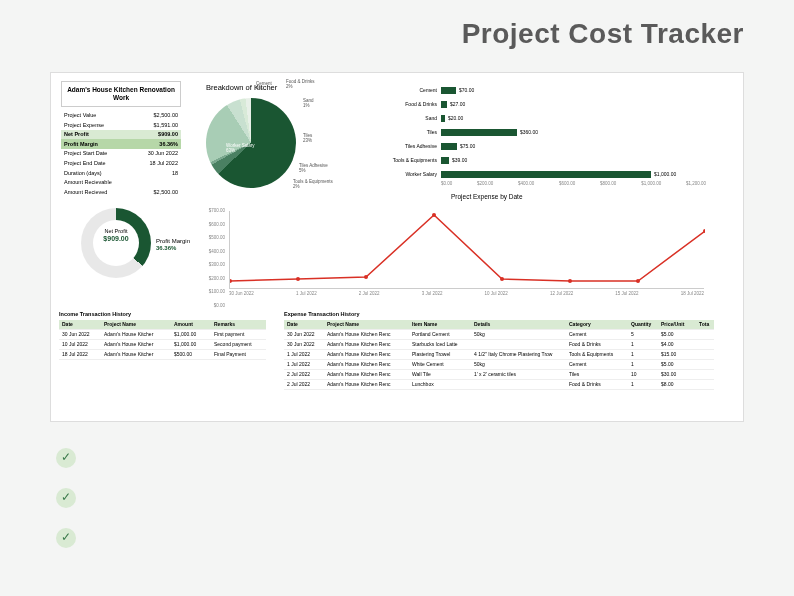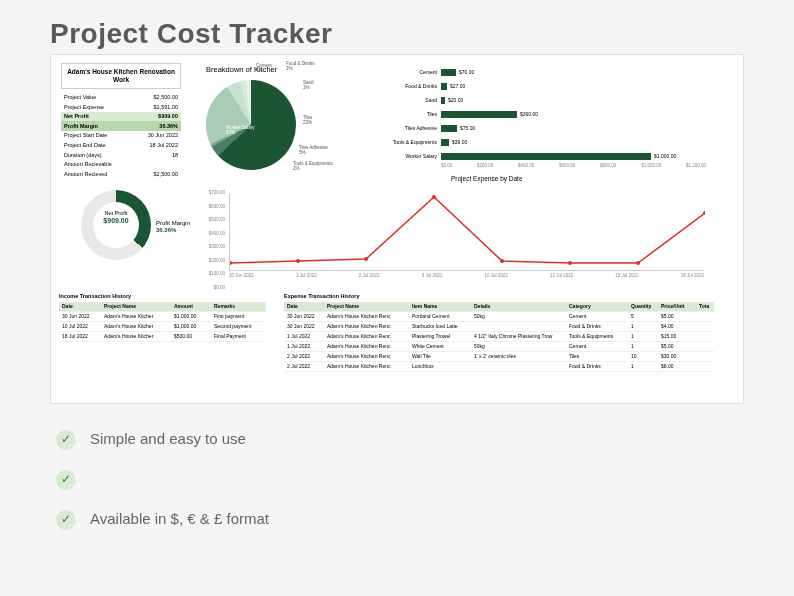--- a/index.html
+++ b/index.html
@@ -1,18 +1,18 @@
 <!DOCTYPE html>
 <html><head>
 <meta charset="utf-8">
 <style>
 * { box-sizing: border-box; margin: 0; padding: 0; }
 body { font-family: Arial, sans-serif; background: #f4f5f4; width: 794px; height: 596px; overflow: hidden; }
 .page { padding: 18px 50px 10px 50px; }
-.title { text-align: left; font-size: 28px; font-weight: 600; color: #5a5a5a; margin-bottom: 4px; letter-spacing: 0.5px; }
+.title { text-align: right; font-size: 28px; font-weight: 600; color: #5a5a5a; margin-bottom: 22px; letter-spacing: 0.5px; }
 .card { background: #fff; border: 1px solid #ddd; padding: 8px 10px; font-size: 6px; line-height: 1.2; position: relative; height: 350px; }
 .po-title { font-size: 10px; font-weight: bold; margin-bottom: 3px; }
 .proj-name { border: 1px solid #ccc; padding: 4px; font-size: 6.5px; font-weight: bold; text-align: center; margin-bottom: 4px; width: 120px; }
 .stats { width: 120px; font-size: 5.5px; }
 .stats .row { display: flex; justify-content: space-between; padding: 1.5px 3px; }
 .stats .row.hl { background: #d9ead3; font-weight: bold; }
 .stats .row.hl2 { background: #b6d7a8; font-weight: bold; }
 .bd-title { position: absolute; left: 155px; top: 10px; font-size: 7.5px; }
 .pie { position: absolute; left: 155px; top: 25px; width: 90px; height: 90px; border-radius: 50%; background: conic-gradient(#1a5632 0 63%, #4a8062 63% 67%, #7ba88f 67% 68%, #a8cdb5 68% 91%, #c8e0d0 91% 96%, #d8ead8 96% 98%, #e8f0e8 98% 100%); }
 .pie-lbl { position: absolute; font-size: 4.5px; color: #555; }
@@ -294,23 +294,21 @@
             <div class="c" style="width: 38px; overflow: hidden; white-space: nowrap;">$8.00</div>
             <div class="c" style="width: 18px; overflow: hidden; white-space: nowrap;"></div>
           </div>
         </div>
     </div>
   </div>
 
   <div class="features" id="feats">
       <div class="feat">
         <div class="check">✓</div>
-        <div>Simple and easy to use</div>
       </div>
       <div class="feat">
         <div class="check">✓</div>
       </div>
       <div class="feat">
         <div class="check">✓</div>
-        <div>Available in $, € &amp; £ format</div>
       </div>
     </div>
 </div>
 
 </body></html>

